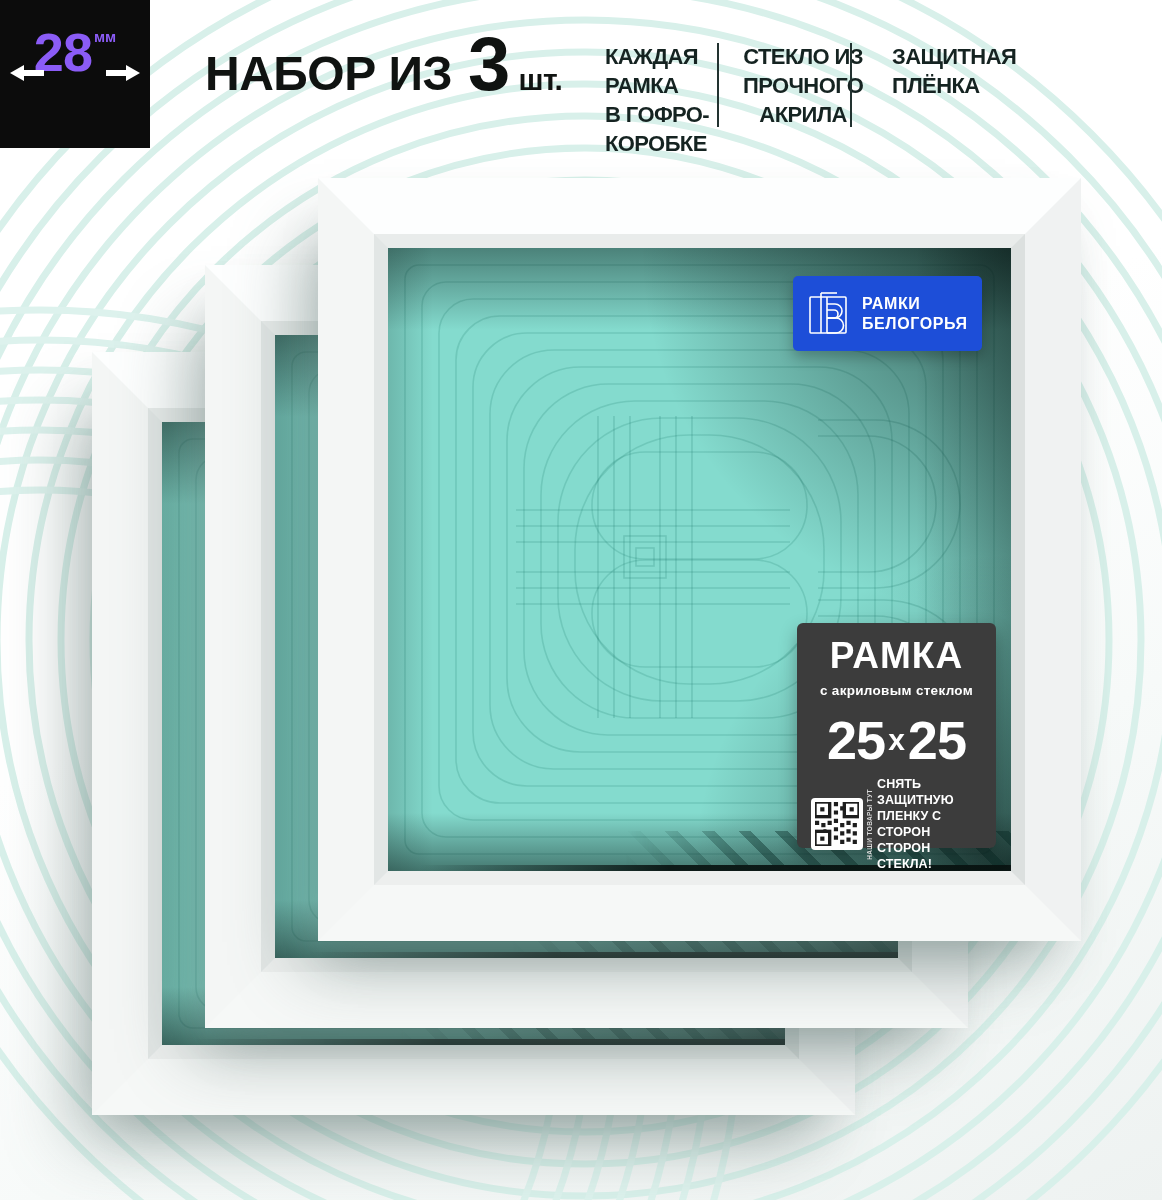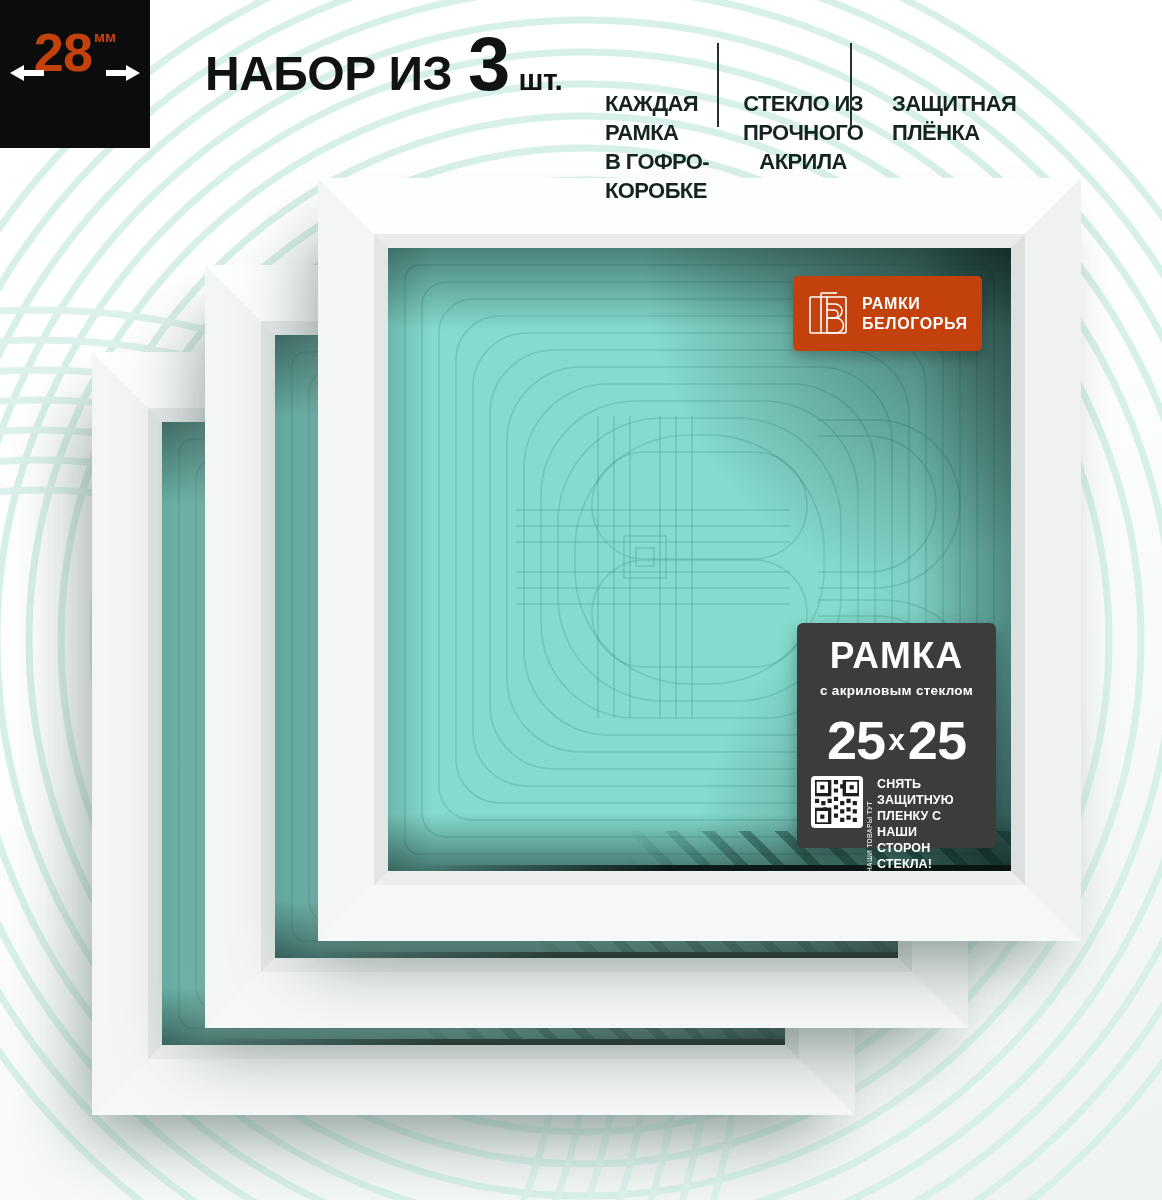--- a/index.html
+++ b/index.html
@@ -42,64 +42,64 @@
         background:linear-gradient(to left,rgba(8,18,16,.92) 55%,rgba(8,18,16,0) 95%);}
   .g-dim{position:absolute;inset:0;}
   #frame-c{left:92px;top:352px;z-index:1;}
   #frame-b{left:205px;top:265px;z-index:2;}
   #frame-a{left:318px;top:178px;z-index:3;}
   #frame-b .g-dim{background:rgba(12,82,72,.10);}
   #frame-c .g-dim{background:rgba(12,82,72,.06);}
 
   
   .brand-label{position:absolute;left:405px;top:28px;width:189px;height:75px;
-        background:#c2410c;border-radius:5px;display:flex;align-items:center;
+        background:#1d4ed8;border-radius:5px;display:flex;align-items:center;
         padding:0 0 0 14px;box-sizing:border-box;box-shadow:0 6px 14px rgba(0,0,0,.25);}
   .brand-logo{flex:0 0 auto;margin-right:11px;}
   .brand-text{color:#fff;font-weight:bold;font-size:16px;line-height:20px;letter-spacing:.6px;}
   .size-label{position:absolute;left:409px;top:375px;width:199px;height:225px;
         background:#3c3c3c;border-radius:6px;color:#fff;box-sizing:border-box;
         padding:14px 14px 12px;display:flex;flex-direction:column;align-items:center;
         box-shadow:0 8px 18px rgba(0,0,0,.3);}
   .size-title{font-weight:bold;font-size:37px;line-height:38px;letter-spacing:1px;}
   .size-subtitle{font-weight:bold;font-size:13.5px;margin-top:8px;letter-spacing:.3px;}
   .size-divider{width:150px;height:2px;background:#fff;margin:9px 0 4px;}
   .size-value{display:flex;align-items:center;font-weight:bold;}
   .size-num{font-size:54px;line-height:58px;letter-spacing:-1px;}
   .size-x{font-size:30px;margin:0 3px;}
-  .size-bottom{display:flex;margin-top:7px;width:100%;}
+  .size-bottom{display:flex;align-items:center;margin-top:7px;width:100%;}
   .qr-box{width:52px;height:52px;background:#fff;border-radius:4px;flex:0 0 auto;
           display:flex;align-items:center;justify-content:center;}
   .qr-caption{writing-mode:vertical-rl;transform:rotate(180deg);
           font-size:6.5px;font-weight:bold;color:#d8d8d8;letter-spacing:.4px;
           margin:0 4px 0 3px;white-space:nowrap;}
   .peel-note{font-weight:bold;font-size:12.5px;line-height:16px;letter-spacing:.1px;}
 
   
   .badge{position:absolute;left:0;top:0;width:150px;height:148px;background:#0c0c0c;
-         color:#c2410c;z-index:5;}
+         color:#8b5cf6;z-index:5;}
   .badge-row{position:absolute;left:0;top:26px;width:100%;display:flex;
              align-items:flex-start;justify-content:center;}
   .badge-value{font-weight:bold;font-size:54px;line-height:52px;letter-spacing:-1px;}
   .badge-unit{font-weight:bold;font-size:15px;margin:2px 0 0 2px;}
   .badge-arrow{position:absolute;top:64px;}
   .badge-arrow.left{left:10px;}
   .badge-arrow.right{right:10px;}
   .badge-caption{position:absolute;left:0;top:91px;width:100%;text-align:center;
                  font-weight:bold;font-size:21px;line-height:22px;letter-spacing:.5px;}
 
   .headline{position:absolute;left:205px;top:26px;display:flex;align-items:baseline;
             color:#101311;z-index:5;}
   .headline-prefix{font-weight:bold;font-size:48px;letter-spacing:-.5px;}
   .headline-count{font-weight:bold;font-size:76px;line-height:76px;margin-left:16px;letter-spacing:-2px;}
   .headline-suffix{font-weight:bold;font-size:30px;margin-left:10px;letter-spacing:-.5px;}
 
   .features{position:absolute;left:605px;top:42px;z-index:5;color:#152321;}
   .feature-col{position:absolute;top:0;font-weight:bold;font-size:22px;line-height:29px;
-               letter-spacing:-.6px;white-space:nowrap;margin-top:47px;}
+               letter-spacing:-.6px;white-space:nowrap;}
   #feature-col-1{left:0;}
   #feature-col-2{left:138px;text-align:center;}
   #feature-col-3{left:287px;}
   .feature-divider{position:absolute;top:1px;width:2px;height:84px;background:#223230;}
   #feature-divider-1{left:112px;}
   #feature-divider-2{left:245px;}
 </style>
 </head>
 <body>
 <div id="canvas">
@@ -248,21 +248,21 @@
               <rect x="14" y="0" width="7" height="7" fill="none" stroke="#1d1d1d" stroke-width="1.6"></rect>
               <rect x="16.5" y="2.5" width="2" height="2"></rect>
               <rect x="0" y="14" width="7" height="7" fill="none" stroke="#1d1d1d" stroke-width="1.6"></rect>
               <rect x="2.5" y="16.5" width="2" height="2"></rect>
               <path d="M9 0h2v2H9zM12 2h2v2h-2zM9 4h2v2H9zM0 9h2v2H0zM3 10h2v2H3zM6 9h2v2H6zM9 8h2v2H9zM12 10h2v2h-2zM15 9h2v2h-2zM18 10h2v2h-2zM9 12h2v2H9zM12 14h2v2h-2zM15 13h2v2h-2zM18 14h2v2h-2zM9 16h2v2H9zM12 18h2v2h-2zM15 17h2v2h-2zM18 18h2v2h-2zM4 13h1.5v1.5H4z"></path>
             </svg>
           </div>
           <div class="qr-caption">НАШИ ТОВАРЫ ТУТ</div>
           <div class="peel-note">
             <div>СНЯТЬ ЗАЩИТНУЮ</div>
-            <div>ПЛЕНКУ С НАШИ</div>
+            <div>ПЛЕНКУ С СТОРОН</div>
             <div>СТОРОН СТЕКЛА!</div>
           </div>
         </div>
       </div>
 
     </div>
       </div>
   </div>
 
   <div class="badge">

